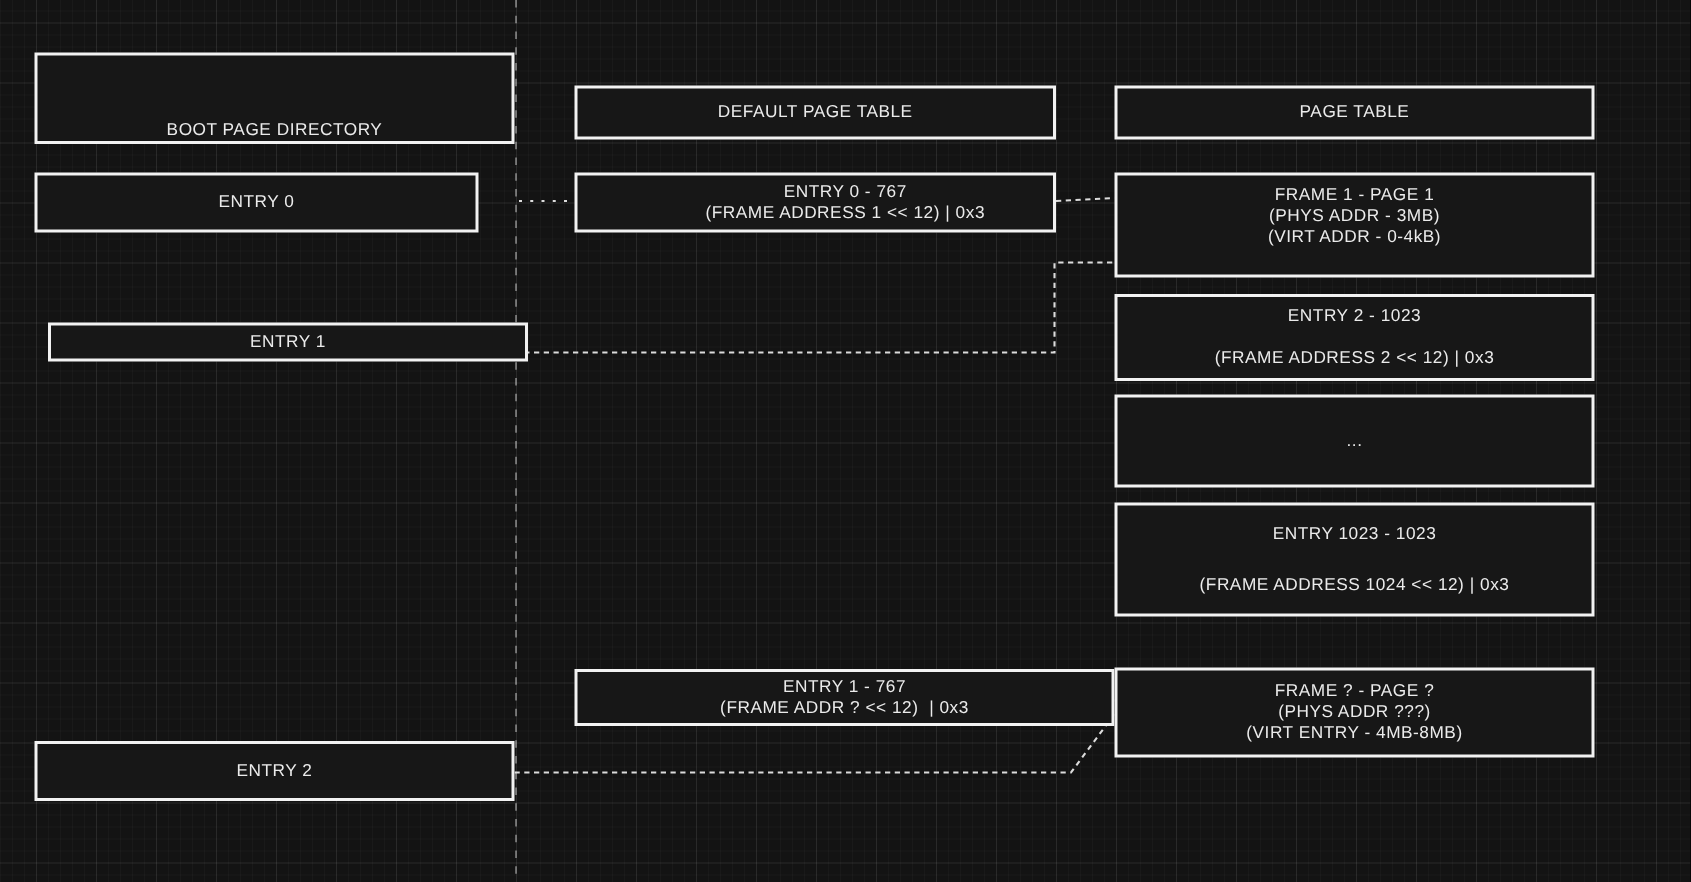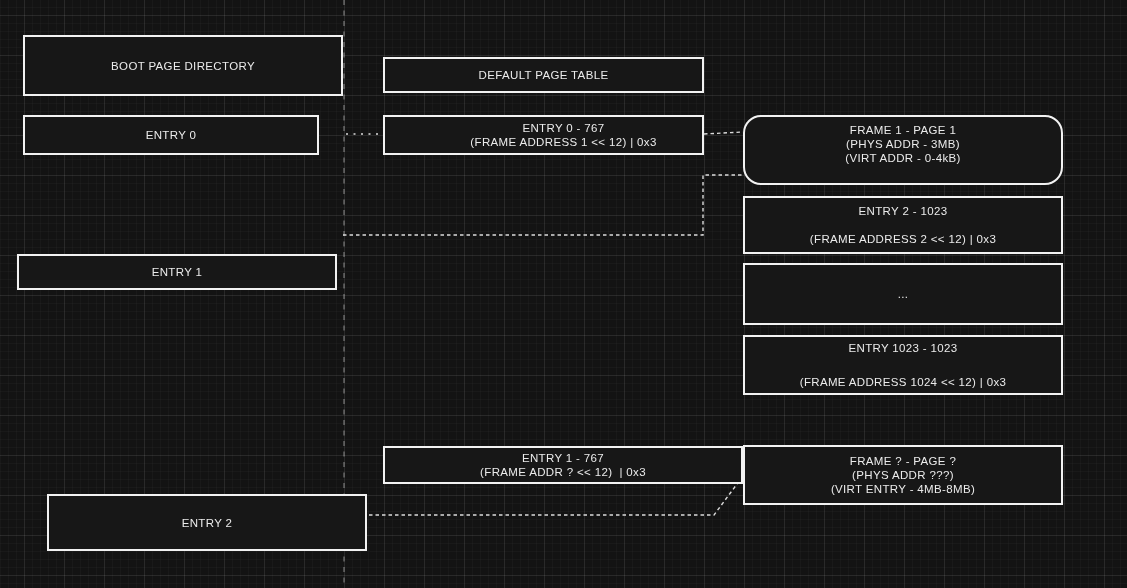--- a/index.html
+++ b/index.html
@@ -51,59 +51,62 @@
 
   <svg class="overlay" width="1127" height="588" viewBox="0 0 1127 588">
     <line class="divider" x1="344" y1="0" x2="344" y2="588" stroke-dasharray="5 5.5"></line>
     <line class="connector" x1="346" y1="134" x2="381" y2="134" stroke-width="2" stroke-dasharray="2 5.5"></line>
     <path class="connector" d="M704,134 L743,132" stroke-dasharray="3.5 3"></path>
     <path class="connector" d="M343,235 L703,235 L703,175 L743,175" stroke-dasharray="3.5 3"></path>
     <path class="connector" d="M704,465 L745,467" stroke-dasharray="3.5 3"></path>
     <path class="connector" d="M343,515 L714,515 L743,476" stroke-dasharray="3.5 3"></path>
   </svg>
 
-  <div class="box" style="left:23px;top:35px;width:320px;height:61px;">
+  <div class="box" style="left:23px;top:35px;width:320px;height:61px;justify-content:flex-end;">
     <span class="line">BOOT PAGE DIRECTORY</span>
   </div>
   <div class="box" style="left:23px;top:115px;width:296px;height:40px;">
     <span class="line">ENTRY 0</span>
   </div>
-  <div class="box" style="left:17px;top:215px;width:320px;height:36px;margin-top:39px;">
+  <div class="box" style="left:32px;top:215px;width:320px;height:26px;">
     <span class="line">ENTRY 1</span>
   </div>
-  <div class="box" style="left:23px;top:494px;width:320px;height:57px;margin-left:24px;">
+  <div class="box" style="left:23px;top:494px;width:320px;height:40px;">
     <span class="line">ENTRY 2</span>
   </div>
 
   <div class="box" style="left:383px;top:57px;width:321px;height:36px;">
     <span class="line">DEFAULT PAGE TABLE</span>
   </div>
   <div class="box" style="left:383px;top:115px;width:321px;height:40px;padding-left:40px;">
     <span class="line">ENTRY 0 - 767</span>
     <span class="line">(FRAME ADDRESS 1 &lt;&lt; 12) | 0x3</span>
   </div>
   <div class="box" style="left:383px;top:446px;width:360px;height:38px;">
     <span class="line">ENTRY 1 - 767</span>
     <span class="line">(FRAME ADDR ? &lt;&lt; 12)  | 0x3</span>
   </div>
 
-  <div class="box top-aligned" style="left:743px;top:115px;width:320px;height:70px;border-radius:18px;">
+  <div class="box" style="left:743px;top:57px;width:320px;height:36px;">
+    <span class="line">PAGE TABLE</span>
+  </div>
+  <div class="box top-aligned" style="left:743px;top:115px;width:320px;height:70px;">
     <span class="line">FRAME 1 - PAGE 1</span>
     <span class="line">(PHYS ADDR - 3MB)</span>
     <span class="line">(VIRT ADDR - 0-4kB)</span>
   </div>
   <div class="box" style="left:743px;top:196px;width:320px;height:58px;">
     <span class="line">ENTRY 2 - 1023</span>
     <span class="line"></span>
     <span class="line">(FRAME ADDRESS 2 &lt;&lt; 12) | 0x3</span>
   </div>
   <div class="box" style="left:743px;top:263px;width:320px;height:62px;">
     <span class="line">...</span>
   </div>
-  <div class="box" style="left:743px;top:335px;width:320px;height:60px;gap:20px;">
+  <div class="box" style="left:743px;top:335px;width:320px;height:76px;gap:20px;">
     <span class="line">ENTRY 1023 - 1023</span>
     <span class="line">(FRAME ADDRESS 1024 &lt;&lt; 12) | 0x3</span>
   </div>
   <div class="box" style="left:743px;top:445px;width:320px;height:60px;align-items:center;">
     <span class="line">FRAME ? - PAGE ?</span>
     <span class="line">(PHYS ADDR ???)</span>
     <span class="line">(VIRT ENTRY - 4MB-8MB)</span>
   </div>
 
 </div>

